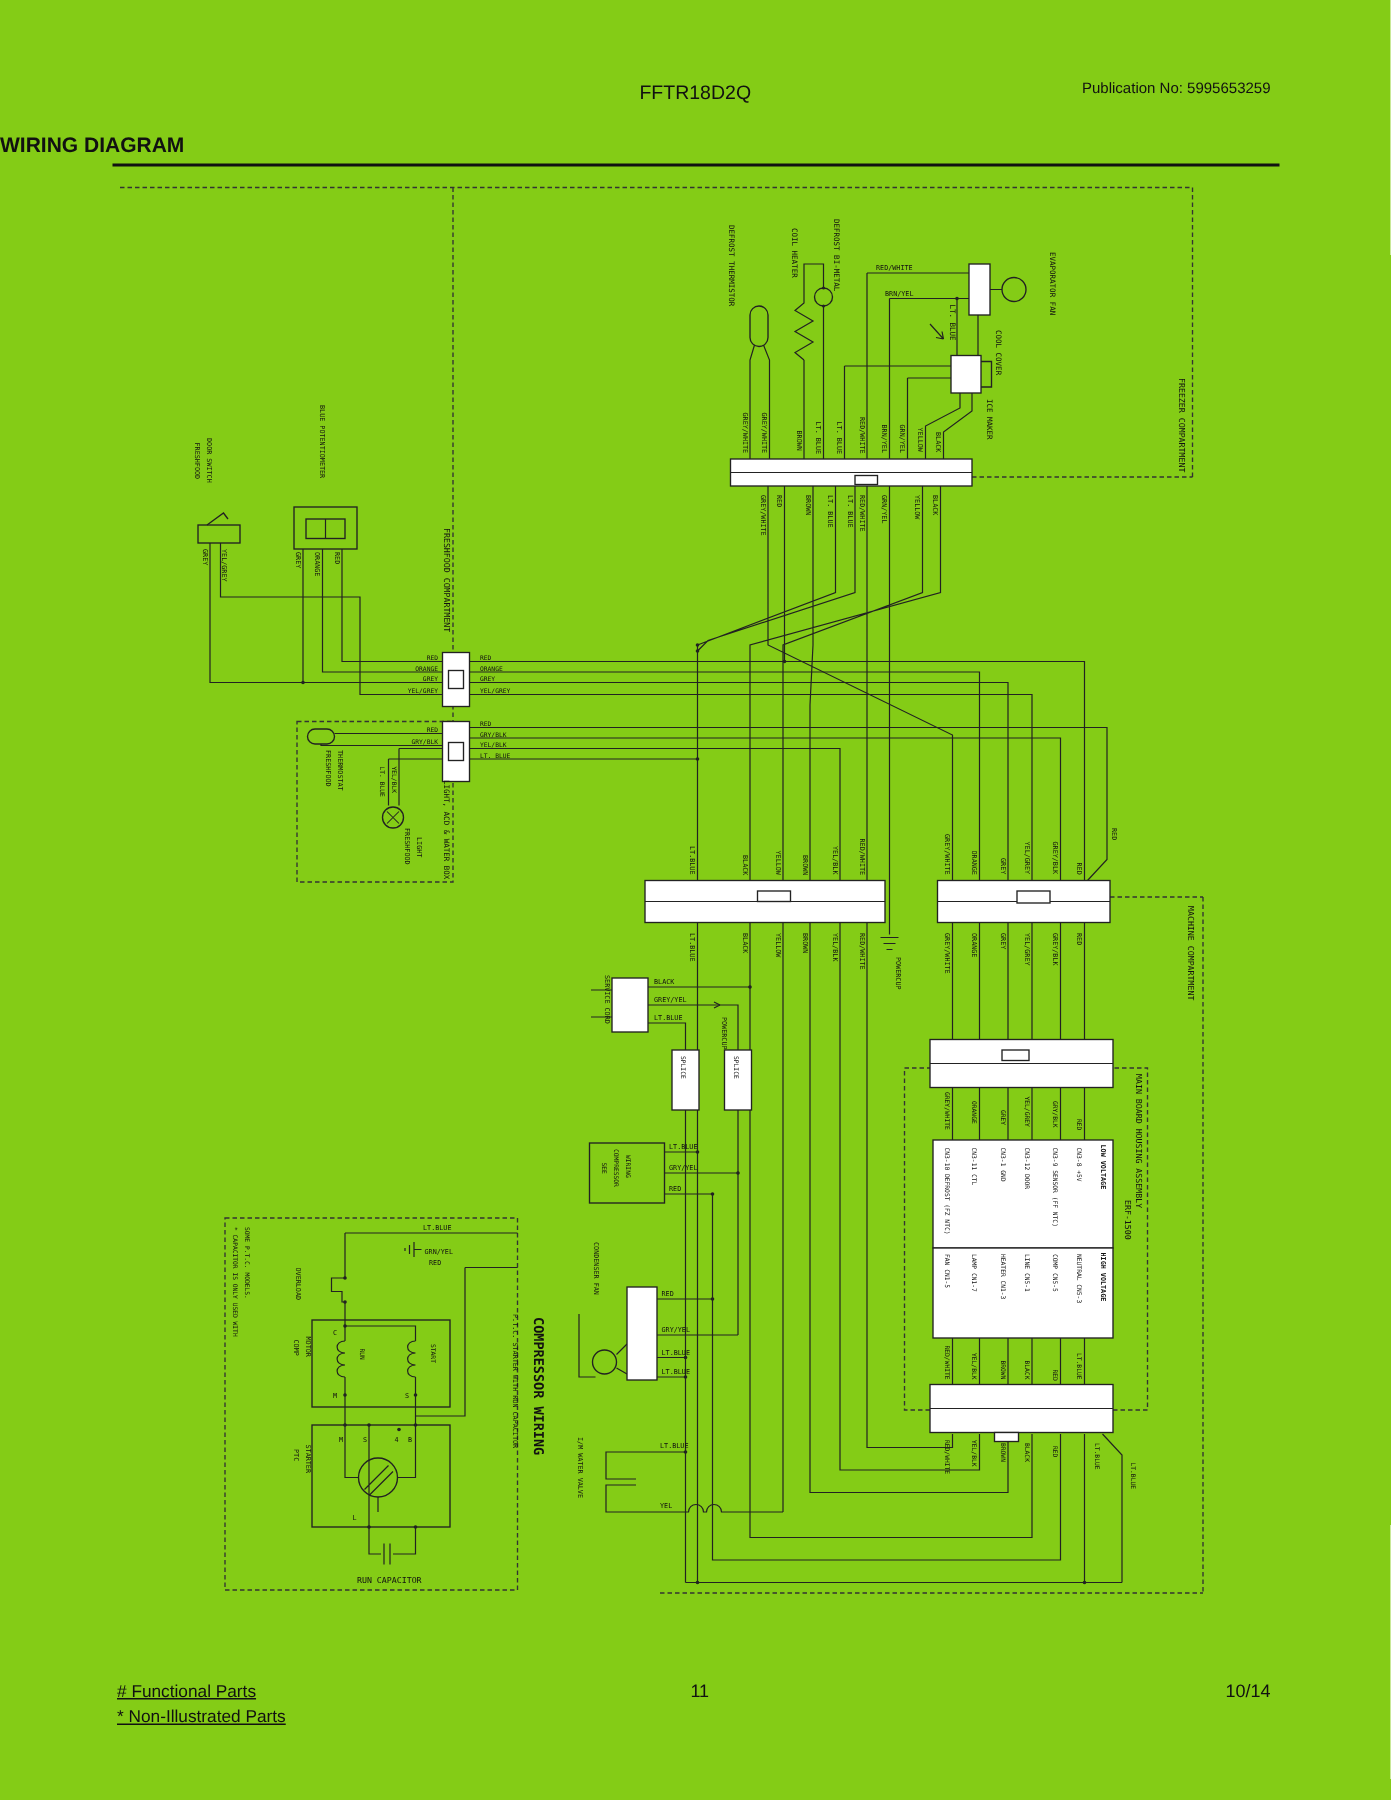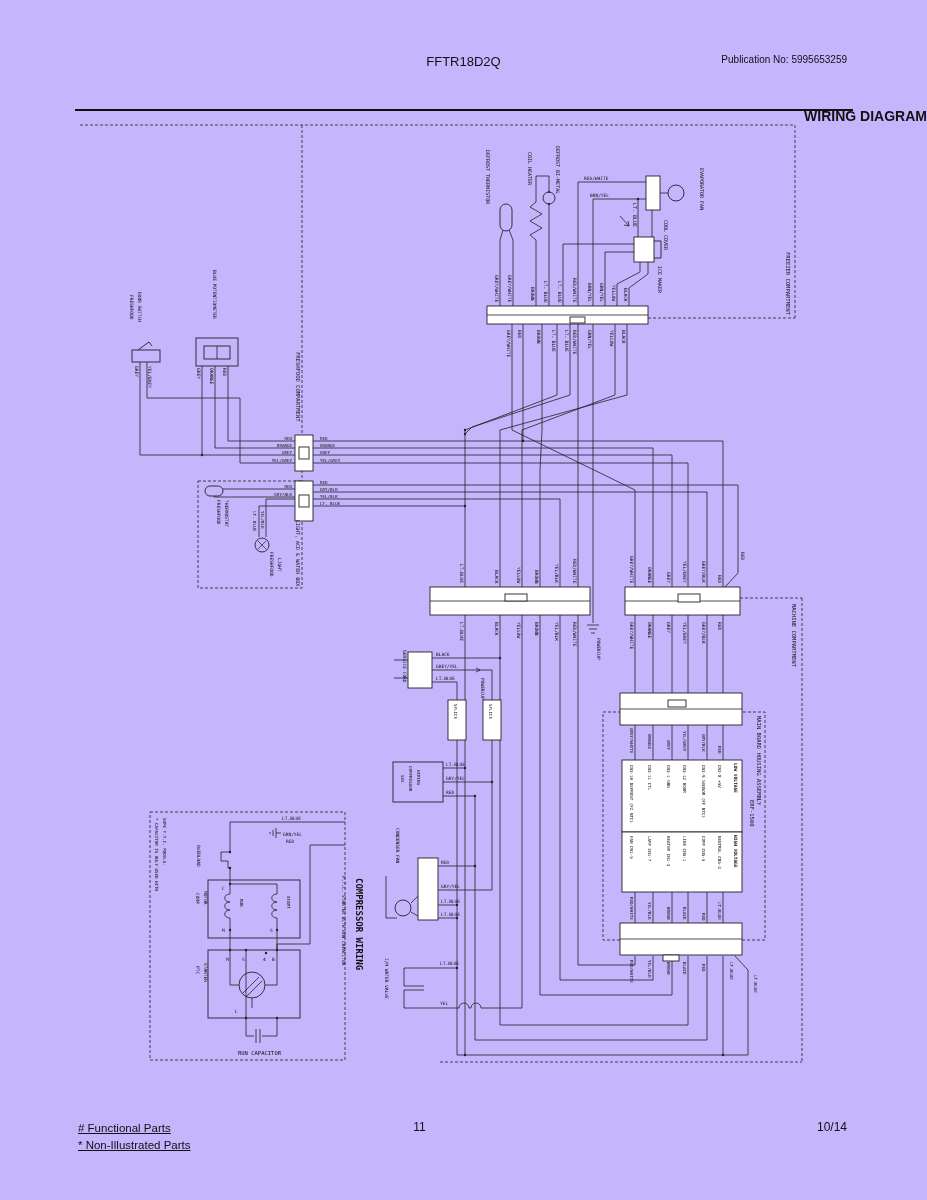--- a/index.html
+++ b/index.html
@@ -1,23 +1,23 @@
 <!DOCTYPE html>
 <html><head>
 <meta charset="utf-8">
 <style>
   html,body{margin:0;padding:0;background:#fff;}
-  .page{position:relative;width:927px;height:1200px;background:#c4b5fd;overflow:hidden;
+  .page{position:relative;width:927px;height:1200px;background:#84cc16;overflow:hidden;
         font-family:"Liberation Sans",sans-serif;color:#111;}
   .hdr-model{position:absolute;top:54px;left:0;width:927px;text-align:center;font-size:13px;}
   .hdr-pub{position:absolute;top:54px;right:80px;font-size:10px;}
-  .hdr-title{position:absolute;top:88px;left:0;width:927px;text-align:right;font-size:14px;font-weight:bold;margin-top:20px;}
+  .hdr-title{position:absolute;top:88px;left:0;width:927px;text-align:left;font-size:14px;font-weight:bold;}
   .hdr-rule{position:absolute;top:109px;left:75px;width:778px;height:2px;background:#111;}
   .ftr-l{position:absolute;top:1120px;left:78px;font-size:11.5px;line-height:17px;text-decoration:underline;}
-  .ftr-p{position:absolute;top:1120px;left:0;width:839px;text-align:center;font-size:12px;}
+  .ftr-p{position:absolute;top:1120px;left:0;width:839px;text-align:center;font-size:12px;padding-left:47px;}
   .ftr-d{position:absolute;top:1120px;right:80px;font-size:12px;text-align:right;}
   svg{position:absolute;top:0;left:0;}
   svg text{font-family:"DejaVu Sans Mono",monospace;font-size:5px;fill:#111;}
   .t42{font-size:4.2px;} .t45{font-size:4.5px;} .t55{font-size:5.5px;} .bb{font-weight:bold;}
   .big{font-size:9px;font-weight:bold;}
   .w{fill:none;stroke:#222;stroke-width:0.8;}
   .w2{fill:none;stroke:#222;stroke-width:0.7;}
   .cn{fill:#fff;stroke:#222;stroke-width:0.9;}
   .bx{fill:none;stroke:#222;stroke-width:0.9;}
   .dsh{fill:none;stroke:#333;stroke-width:0.9;stroke-dasharray:3 2;}

